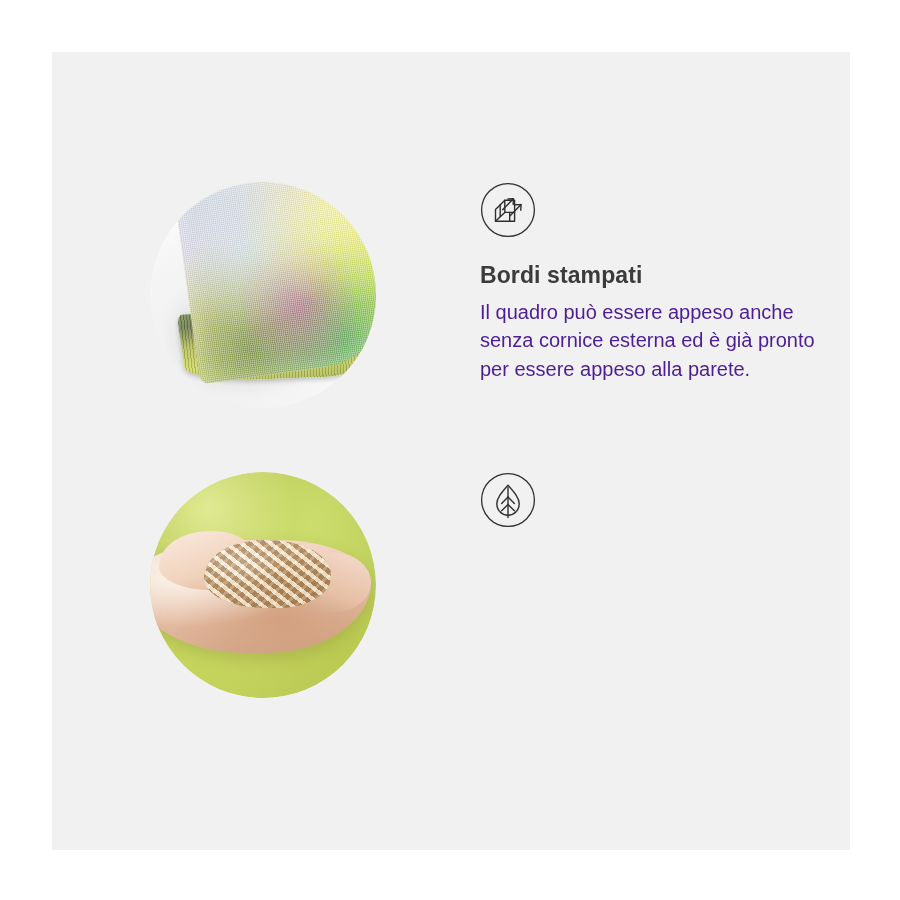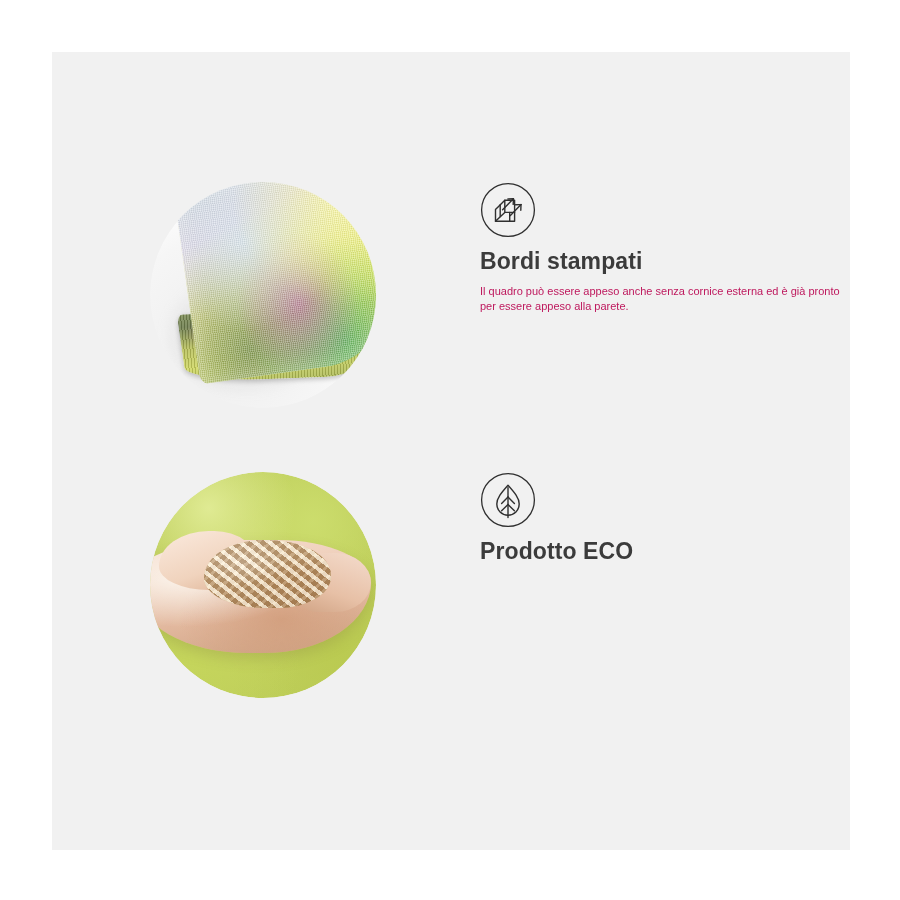--- a/index.html
+++ b/index.html
@@ -198,32 +198,32 @@
     width: 372px;
   }
   .icon-badge {
     width: 56px;
     height: 56px;
     display: block;
   }
   .icon-badge svg { display: block; }
 
   .feature-title {
-    margin: 10px 0 0 0;
+    margin: 24px 0 0 0;
     font-size: 23px;
     font-weight: 600;
     color: #3b3b3b;
     letter-spacing: .1px;
     line-height: 1.2;
   }
   .feature-desc {
     margin: 8px 0 0 0;
-    font-size: 11px;
+    font-size: 20px;
     font-weight: 400;
-    color: #be185d;
+    color: #4c1d95;
     line-height: 1.43;
     max-width: 362px;
   }
 </style>
 </head>
 <body>
 
 <div class="page">
   <div class="panel">
 
@@ -283,18 +283,17 @@
                      C21.8 43.2 16.8 38.3 16.8 32.0 C16.8 26.0 21.4 20.6 28 13.2 Z"></path>
 
             <path d="M28 15.6 L28 45.6"></path>
 
             <path d="M28 25.0 L21.6 31.4"></path>
             <path d="M28 25.0 L34.4 31.4"></path>
             <path d="M28 32.4 L21.6 38.8"></path>
             <path d="M28 32.4 L34.4 38.8"></path>
           </svg>
         </span>
-        <h2 class="feature-title">Prodotto ECO</h2>
       </div>
     </div>
 
   </div>
 </div>
 
 </body></html>

